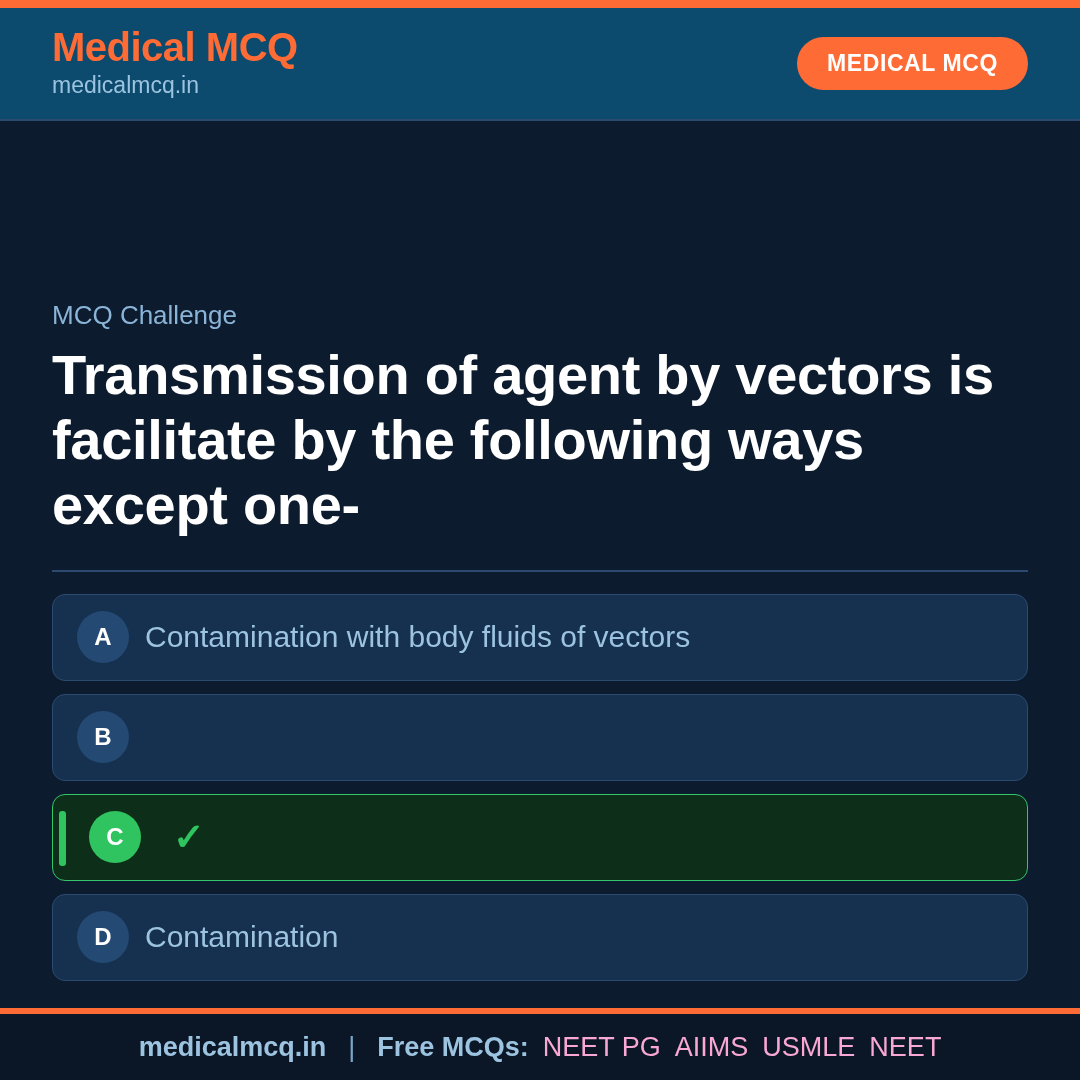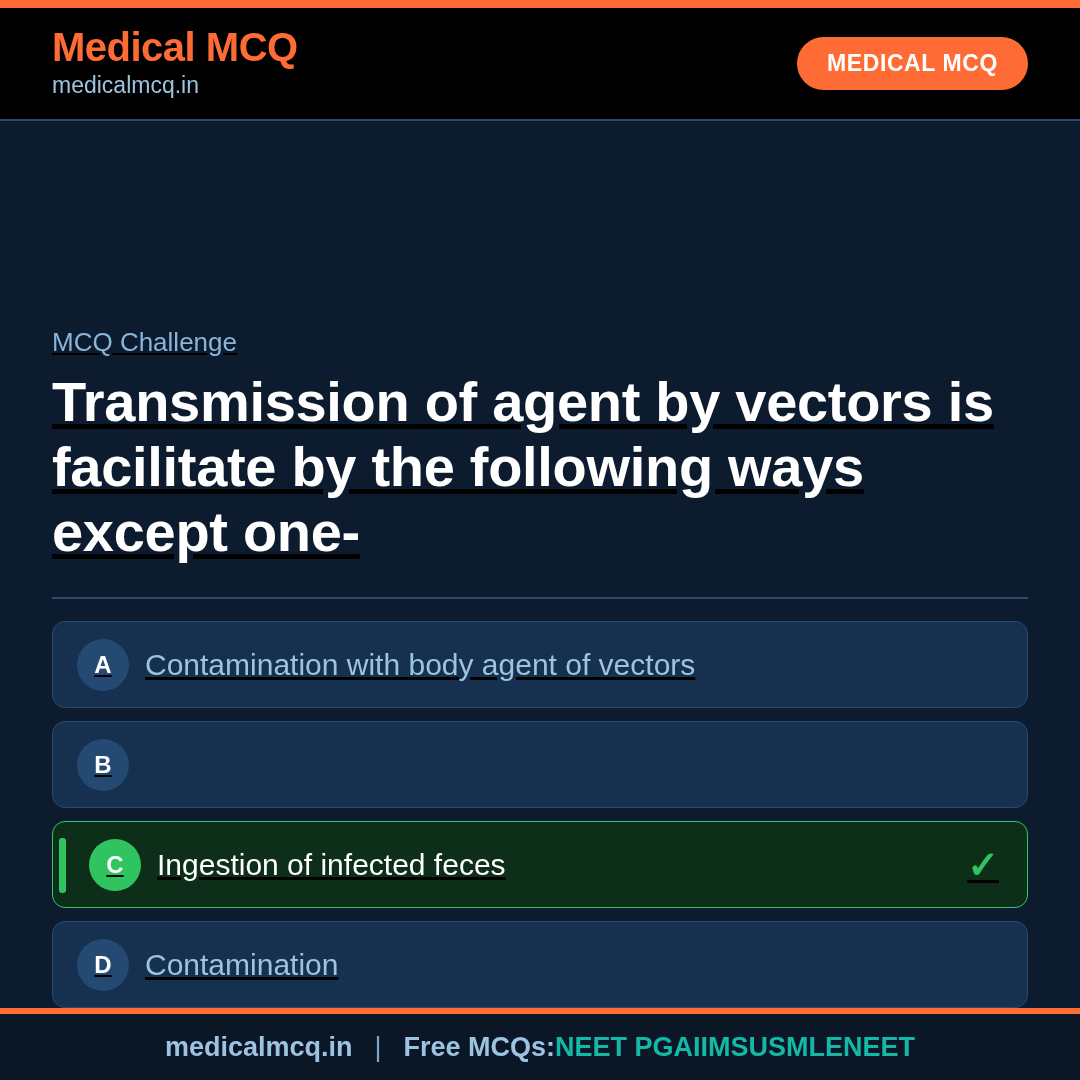--- a/index.html
+++ b/index.html
@@ -16,21 +16,21 @@
     display:flex; flex-direction:column;
   }
 
   
   .top-accent { height:8px; width:100%; background:#ff6b35; flex:0 0 auto; }
 
   
   .header {
     flex:0 0 auto;
     height:113px;
-    background:#000000;
+    background:#0c4a6e;
     border-bottom:2px solid #2c4a70;
     display:flex; align-items:center; justify-content:space-between;
     padding:0 52px 0 52px;
   }
   .brand { display:flex; flex-direction:column; justify-content:center; }
   .brand-title {
     color:#ff6b35;
     font-size:40px; font-weight:bold;
     letter-spacing:-0.5px; line-height:1.05;
   }
@@ -47,23 +47,22 @@
     padding:13px 30px;
     border-radius:30px;
     white-space:nowrap;
   }
 
   
   .main {
     flex:1 1 auto;
     padding:0 52px;
     display:flex; flex-direction:column;
-    justify-content:flex-end;
+    justify-content:center;
     padding-top:152px;
-    text-decoration:underline;
   }
   .eyebrow {
     color:#8ab4d8;
     font-size:26px; font-weight:normal;
     margin-bottom:12px;
   }
   .question {
     color:#ffffff;
     font-size:56px; font-weight:bold;
     line-height:1.16;
@@ -135,21 +134,21 @@
   .footer {
     flex:0 0 auto;
     height:66px;
     background:#0b1626;
     display:flex; align-items:center; justify-content:center;
     gap:0;
   }
   .f-site { color:#9cc4e0; font-size:27px; font-weight:bold; }
   .f-sep  { color:#7aa6c8; font-size:27px; margin:0 22px; }
   .f-label{ color:#9cc4e0; font-size:27px; font-weight:bold; }
-  .f-exam { color:#14b8a6; font-size:27px; font-weight:bold; }
+  .f-exam { color:#f9a8d4; font-size:27px; font-weight:normal; margin-left:14px; }
 </style>
 </head>
 <body>
 
 <div class="page">
 
   <div class="top-accent"></div>
 
   <div class="header">
     <div class="brand">
@@ -162,34 +161,33 @@
   <div class="main">
     <div class="eyebrow">MCQ Challenge</div>
     <div class="question">Transmission of agent by vectors is facilitate by the following ways except one-</div>
     <div class="divider"></div>
 
     <div class="options">
 
       <div class="option">
 
         <div class="opt-letter">A</div>
-        <div class="opt-text">Contamination with body agent of vectors</div>
+        <div class="opt-text">Contamination with body fluids of vectors</div>
 
       </div>
 
       <div class="option">
 
         <div class="opt-letter">B</div>
 
       </div>
 
       <div class="option correct">
         <div class="accent-bar"></div>
         <div class="opt-letter">C</div>
-        <div class="opt-text">Ingestion of infected feces</div>
         <div class="check">✓</div>
       </div>
 
       <div class="option">
 
         <div class="opt-letter">D</div>
         <div class="opt-text">Contamination</div>
 
       </div>
 

